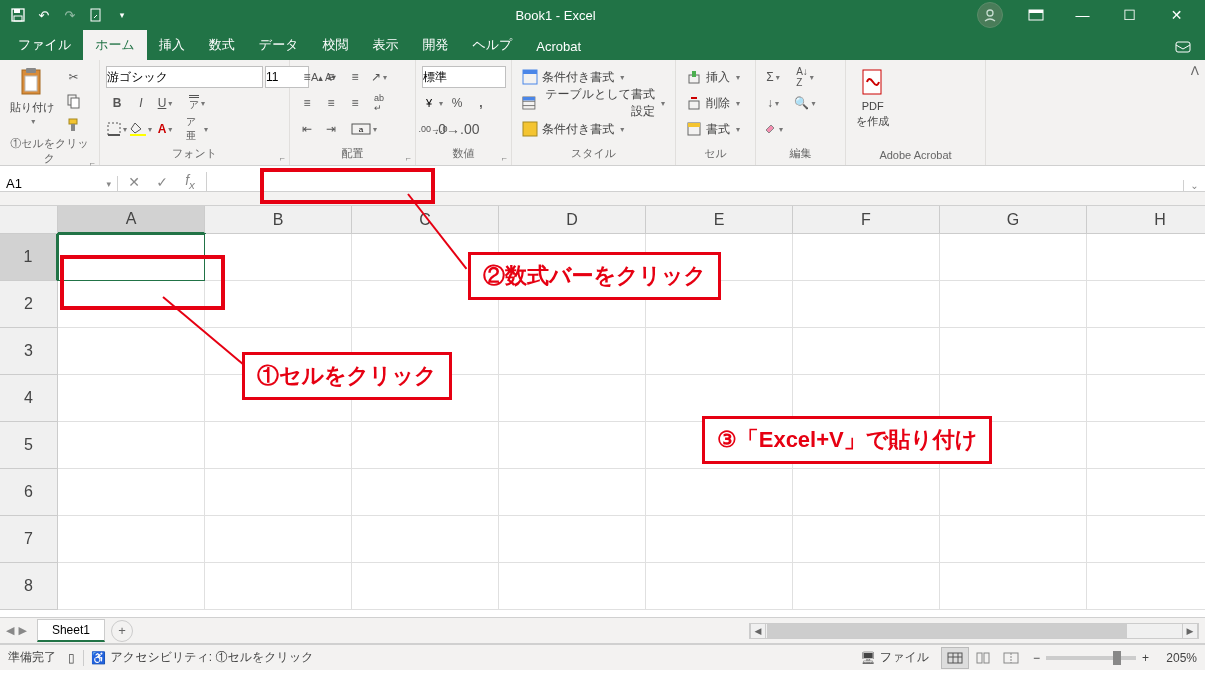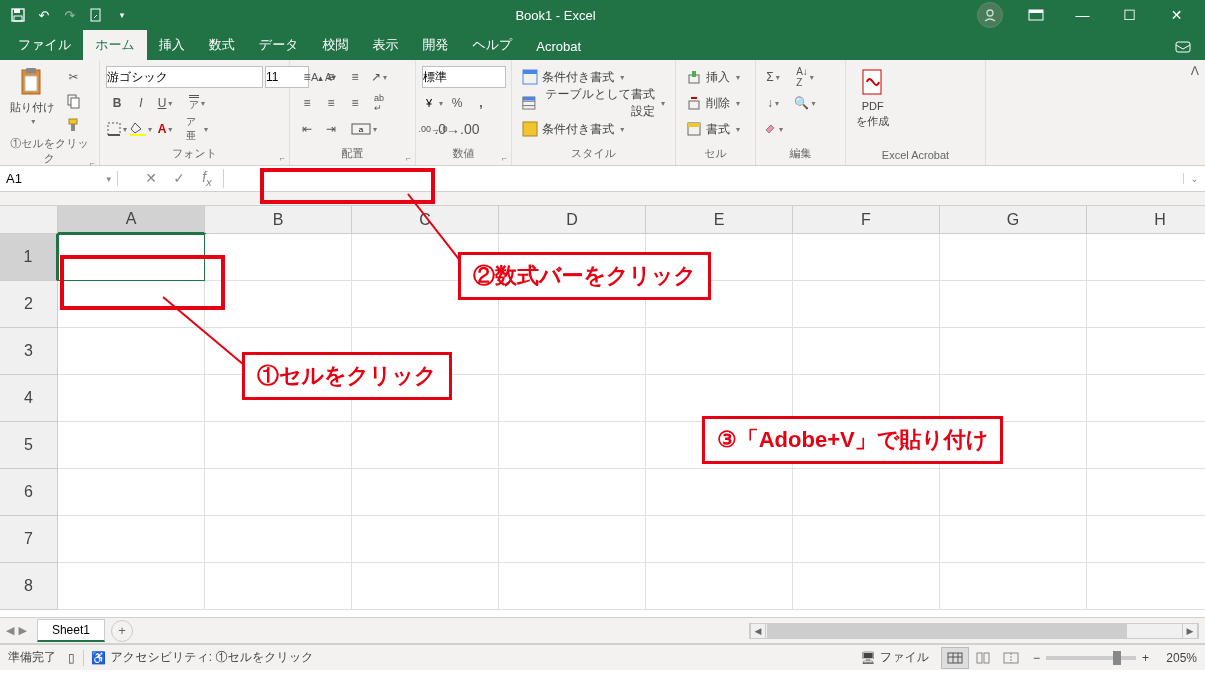--- a/index.html
+++ b/index.html
@@ -31,21 +31,21 @@
 .ribbon .bigbtn { display: flex; flex-direction: column; align-items: center; gap: 2px; font-size: 11px; color: #444; padding: 0 4px; }
 .ribbon .bigbtn svg, .ribbon .bigbtn .ico { width: 32px; height: 32px;}
 .ribbon .stack { display: flex; flex-direction: column; gap: 2px; }
 .ribbon .smallbtn { width: 22px; height: 22px; display: flex; align-items: center; justify-content: center; font-size: 12px; color:#555;}
 .ribbon select, .ribbon .combo { height: 22px; font-size: 12px; border: 1px solid #c0c0c0; background:#fff;}
 .ribbon .txtbtn { display:flex; align-items:center; gap:4px; font-size:12px; color:#444; height:22px; padding:0 4px;text-align:right;}
 .ribbon .txtbtn svg { width:16px; height:16px;}
 .ribbon .arrow-down { font-size:8px; color:#777; margin-left:2px;}
 
 
-.fbar { height: 26px; border-bottom: 1px solid #d0d0d0; display: flex; align-items: center; background: #fff; gap: 17px; }
+.fbar { height: 26px; border-bottom: 1px solid #d0d0d0; display: flex; align-items: flex-end; background: #fff; }
 .namebox { width: 118px; border-right: 1px solid #d0d0d0; display: flex; align-items: center; padding: 0 6px; font-size: 13px; position:relative;}
 .namebox::after{content:"▾"; position:absolute; right:6px; font-size:9px; color:#888;}
 .fbtns { display: flex; align-items: center; border-right: 1px solid #d0d0d0; padding: 0 6px; gap: 8px; }
 .fbtns span { font-size: 14px; color: #888; width: 20px; text-align: center; }
 .finput { flex: 1; border: none; outline: none; padding: 0 6px; font-size: 13px; }
 .fexpand { width:22px; display:flex; align-items:center; justify-content:center; color:#888; font-size:10px; border-left:1px solid #d0d0d0;}
 
 
 .gridwrap { position: relative; height: 412px; overflow:hidden; border-bottom:1px solid #d0d0d0;}
 .grid { display: grid; grid-template-columns: 58px repeat(8, 147px); grid-template-rows: 28px repeat(8, 47px); }
@@ -382,21 +382,21 @@
     <div class="group-body">
       <div class="bigbtn">
         <svg class="ico" viewBox="0 0 32 32">
             <rect x="6" y="4" width="18" height="24" fill="#fff" stroke="#cc0000"></rect>
             <path d="M10 16 Q12 10 16 16 Q20 22 22 16" stroke="#cc0000" fill="none" stroke-width="2"></path>
           </svg>
         <span>PDF</span>
         <span>を作成</span>
       </div>
     </div>
-    <div class="group-label">Excel Acrobat</div>
+    <div class="group-label">Adobe Acrobat</div>
   </div>
   <div style="flex:1;display:flex;align-items:flex-start;justify-content:flex-end;padding:4px 6px;">
     <div style="font-size:12px;color:#666">ᐱ</div>
   </div>
 </div>
 
 <div class="fbar">
   <div class="namebox">A1</div>
   <div class="fbtns">
     <span>✕</span>
@@ -550,17 +550,17 @@
       </div>
     <span>+</span>
     <span style="width:42px;text-align:right">205%</span>
   </div>
 </div>
 
 <div class="box" style="left:60px; top:255px; width:165px; height:55px;"></div>
 <div class="box" style="left:260px; top:168px; width:175px; height:36px;"></div>
 
 <div class="anno" style="left:242px; top:352px;">①セルをクリック</div>
-<div class="anno" style="left:458px; top:252px;">②数式バーをクリック</div>
-<div class="anno" style="left:702px; top:416px;">③「Adobe+V」で貼り付け</div>
+<div class="anno" style="left:468px; top:252px;">②数式バーをクリック</div>
+<div class="anno" style="left:702px; top:416px;">③「Excel+V」で貼り付け</div>
 
 <div class="line" style="left:163px; top:296px; width:105px; transform:rotate(40deg);"></div>
 <div class="line" style="left:408px; top:193px; width:95px; transform:rotate(52deg);"></div>
 
 </body></html>

